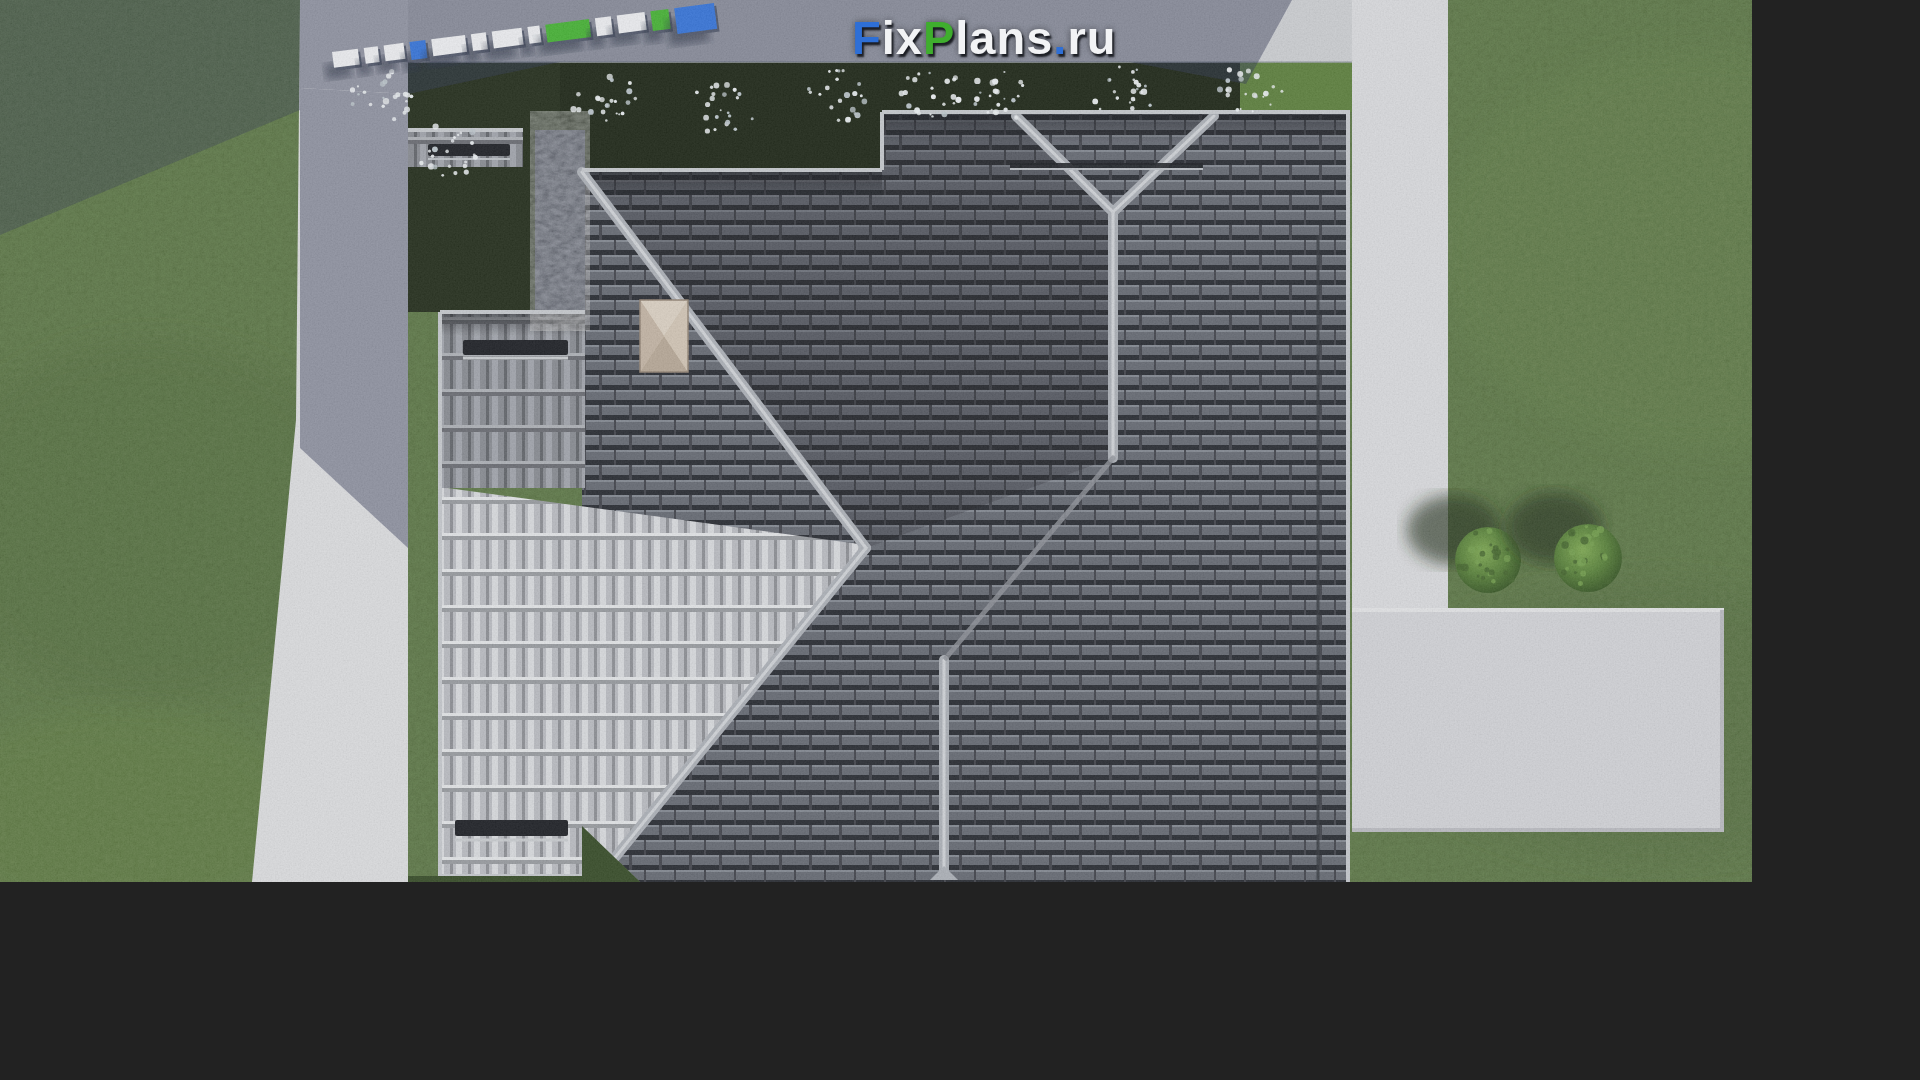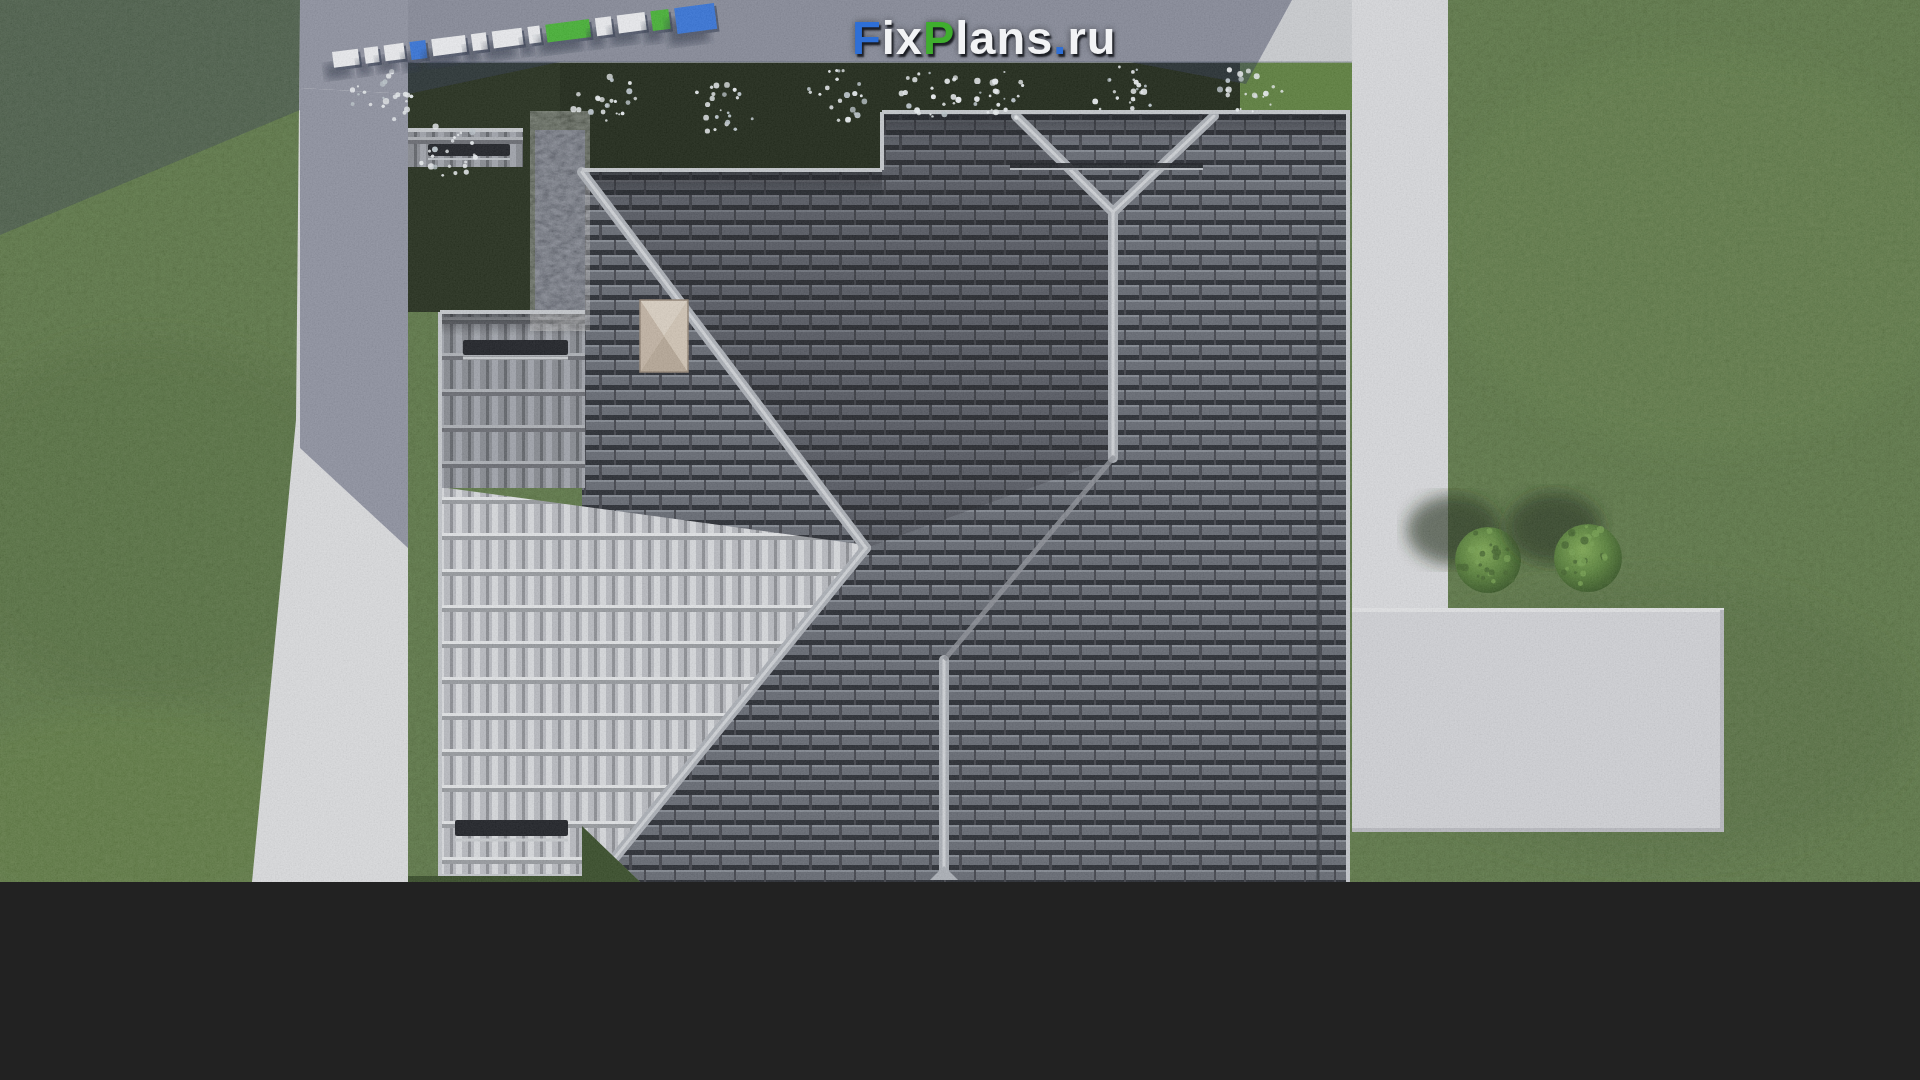--- a/index.html
+++ b/index.html
@@ -1,16 +1,16 @@
 <!DOCTYPE html>
 <html><head>
 <meta charset="utf-8">
 <style>
   html,body{margin:0;padding:0;background:#222;}
-  #stage{position:relative;width:1920px;height:882px;overflow:hidden;background:#4c6a33;
+  #stage{position:relative;width:1752px;height:882px;overflow:hidden;background:#4c6a33;
          font-family:"Liberation Sans",sans-serif;}
   #stage svg{position:absolute;left:0;top:0;display:block;}
   .watermark{position:absolute;left:852px;top:10px;font-size:47px;font-weight:bold;
              letter-spacing:1px;white-space:nowrap;
              text-shadow:2px 3px 2px rgba(18,20,26,.9),0 0 7px rgba(0,0,0,.45);
              font-family:"Liberation Sans",sans-serif;}
   .watermark span{display:inline-block;}
 </style>
 </head>
 <body>

